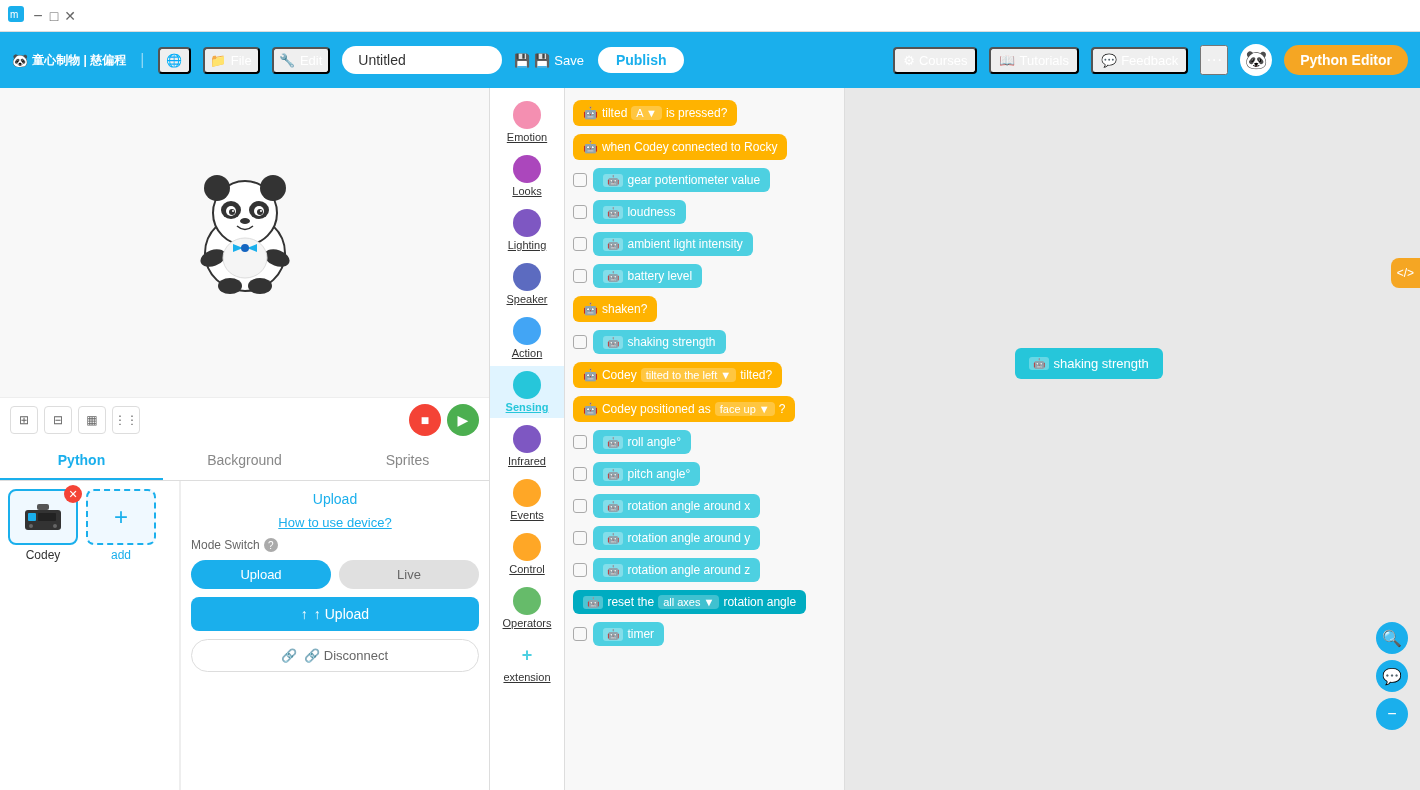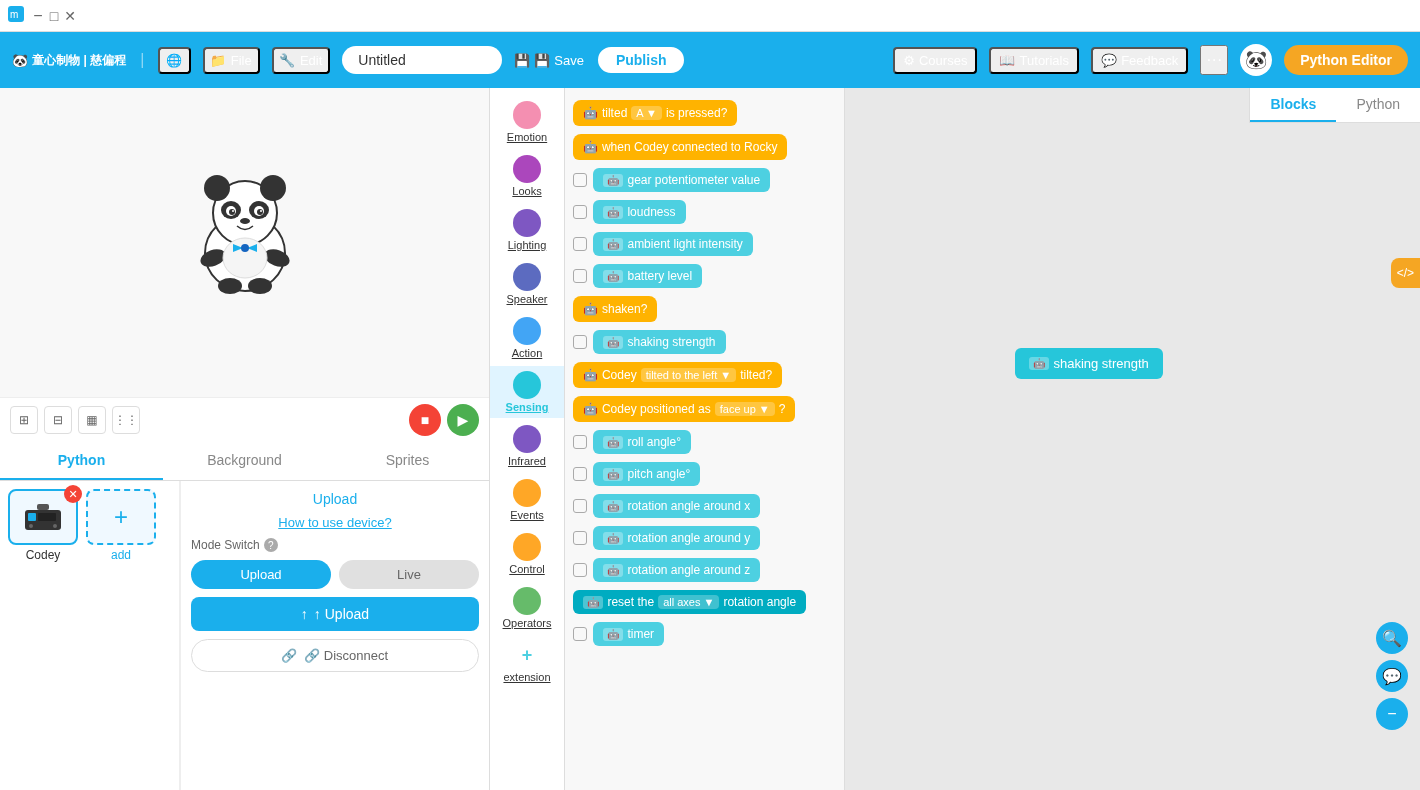--- a/index.html
+++ b/index.html
@@ -843,28 +843,20 @@
       <div class="block-checkbox"></div>
       <div class="block-pill">
         <span class="codey-icon">🤖</span>
         <span>timer</span>
       </div>
     </div>
   </div>
 
   <div id="workspace">
 
-    <div id="editor-tabs">
-      <div class="editor-tab active">
-        <span>Blocks</span>
-      </div>
-      <div class="editor-tab">
-        <span>Python</span>
-      </div>
-    </div>
 
     <div class="code-btn">
       <span>&lt;/&gt;</span>
     </div>
 
     <div class="workspace-block shaking-strength-block">
       <div class="block-pill" style="background:#26c6da;font-size:13px;padding:8px 14px;">
         <span class="codey-icon" style="background:rgba(255,255,255,0.3);border-radius:3px;padding:1px 4px;font-size:10px;">🤖</span>
         <span>shaking strength</span>
       </div>

